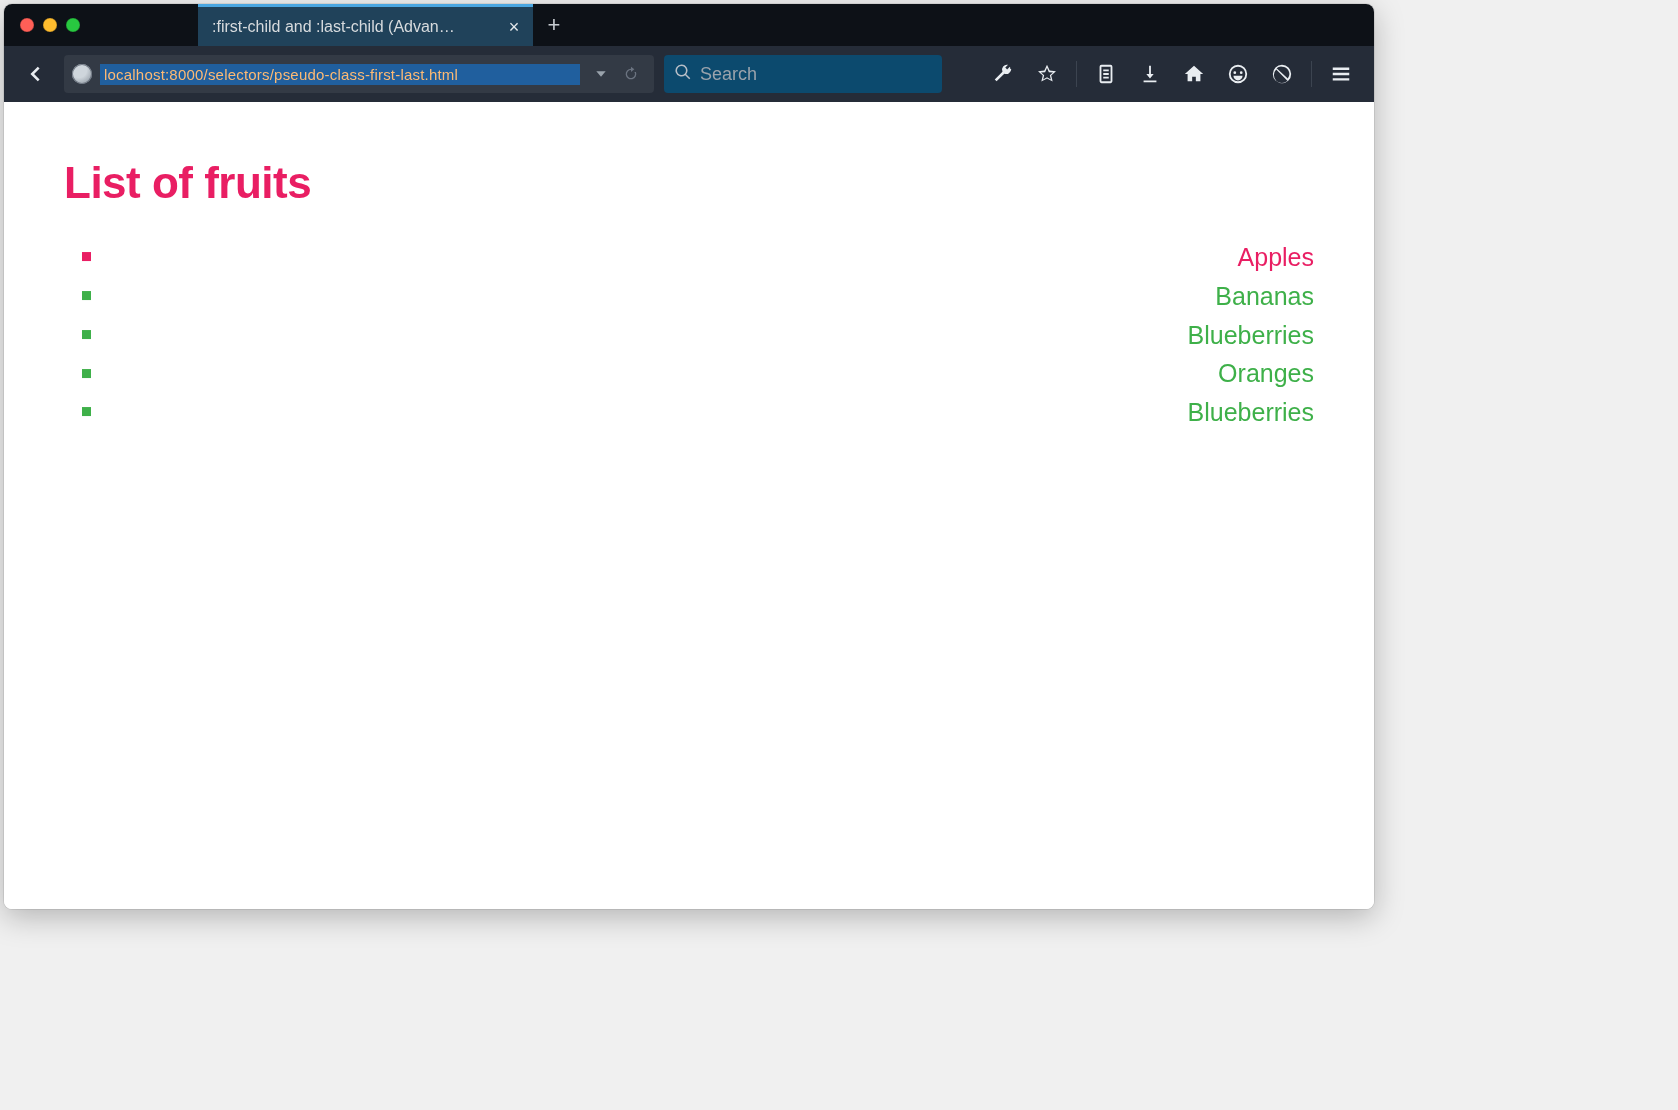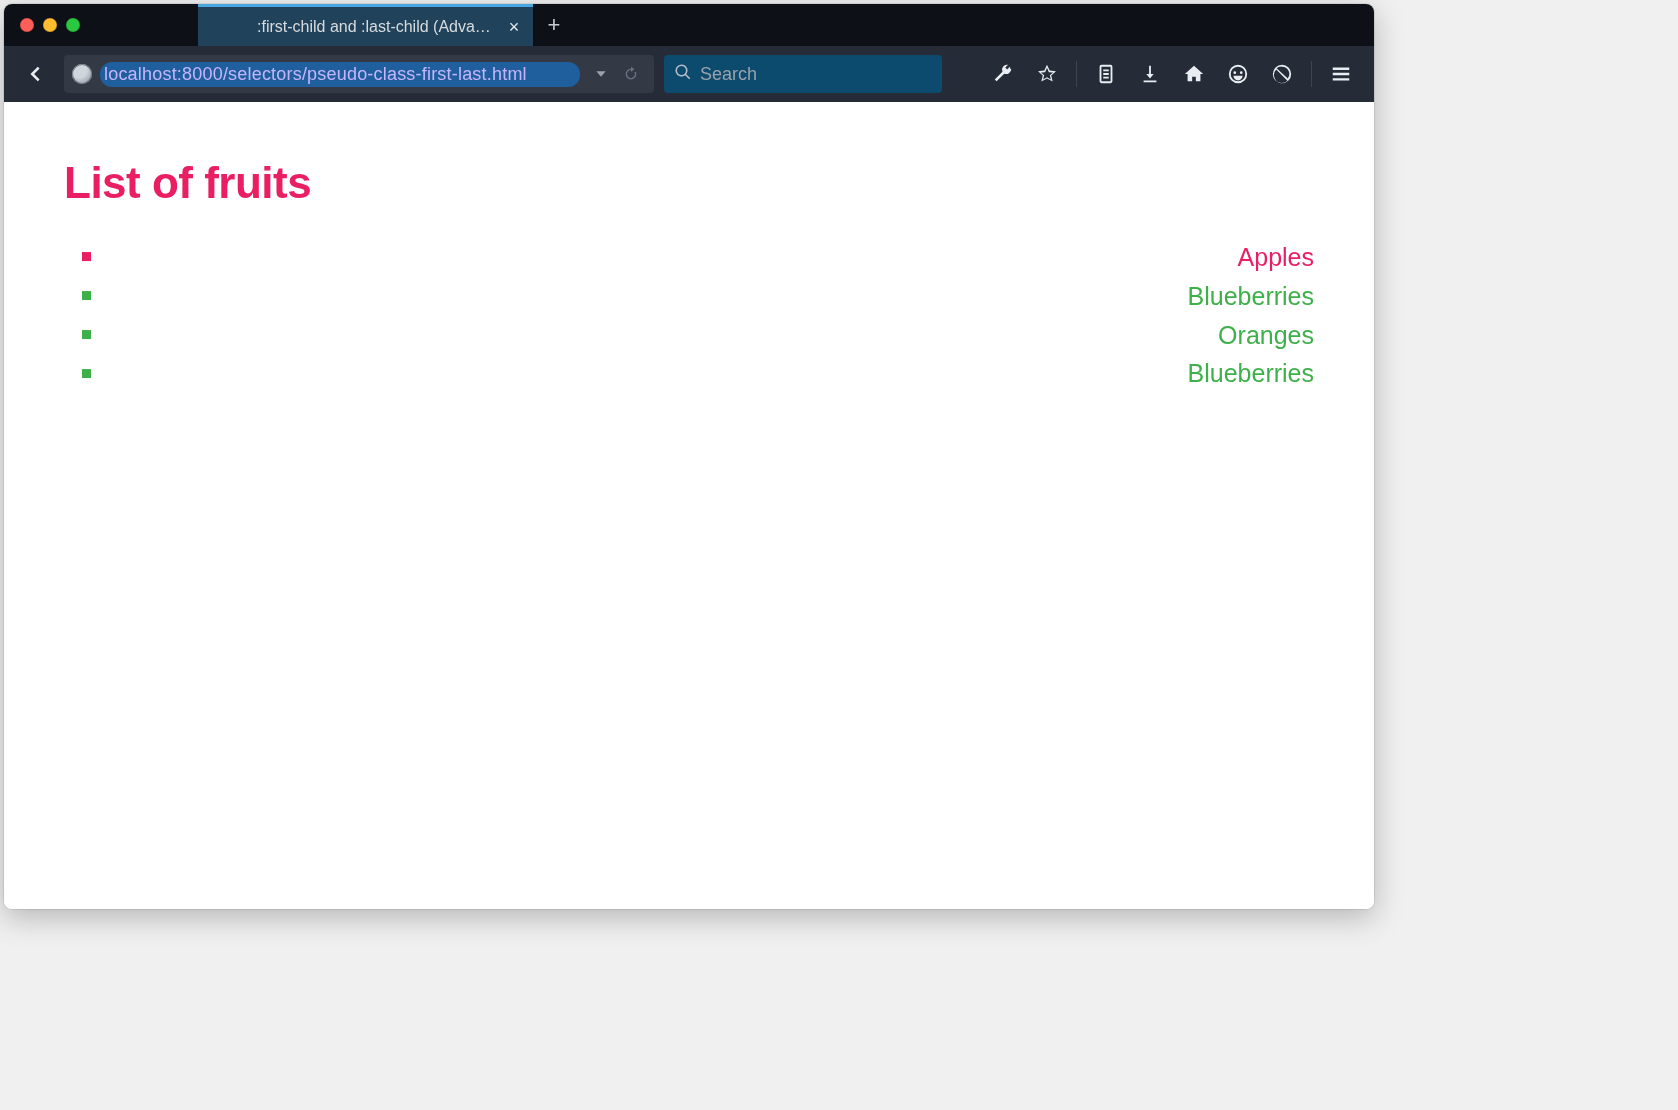--- a/index.html
+++ b/index.html
@@ -47,21 +47,21 @@
     max-width: 335px;
     background: #20425a;
     border-top: 3px solid #4aa6e0;
     display: flex;
     align-items: center;
     color: #d7dbde;
     font-size: 16px;
     padding: 0 10px 0 14px;
     gap: 10px;
   }
-  .tab-title { flex: 1; white-space: nowrap; overflow: hidden; text-overflow: ellipsis; margin-left: 45px; }
+  .tab-title { flex: 1; white-space: nowrap; overflow: hidden; text-overflow: ellipsis; }
   .tab-close {
     width: 18px; height: 18px; border-radius: 2px;
     display: flex; align-items: center; justify-content: center;
     color: #e5e9ec; font-size: 18px; line-height: 1; cursor: pointer;
   }
   .newtab {
     width: 42px;
     display: flex; align-items: center; justify-content: center;
     color: #c7ccd1; font-size: 22px; cursor: pointer;
   }
@@ -94,28 +94,27 @@
   }
   .globe {
     width: 20px; height: 20px; border-radius: 50%;
     background: radial-gradient(circle at 35% 30%, #cfd6dc 0 40%, #9aa3ac 80%);
     box-shadow: inset 0 0 0 1px #6f7783;
     flex: 0 0 auto;
   }
   .url-text {
     flex: 1;
     background: #205f9e;
-    color: #c4b5fd;
-    font-size: 18px;
+    color: #fdba74;
+    font-size: 15px;
     letter-spacing: .2px;
     padding: 2px 4px;
     white-space: nowrap;
     overflow: hidden;
     font-family: -apple-system, Arial, sans-serif;
-    border-radius: 12px;
   }
   .url-trailing {
     display: flex; align-items: center; gap: 4px; padding-right: 4px;
   }
   .url-trailing .ico { width: 26px; height: 26px; display:flex;align-items:center;justify-content:center; color:#9aa3ac; }
   .url-trailing .ico.dark { color:#6b7380; }
   .url-trailing svg { width:16px; height:16px; fill: currentColor; }
 
   .searchbox {
     flex: 0 0 230px;
@@ -275,20 +274,21 @@
           </svg>
       </div>
     </div>
   </div>
 
   <div class="viewport">
     <div class="page">
       <h1>List of fruits</h1>
       <ul>
         <li class="first">Apples</li>
+        <li>Bananas</li>
         <li>Blueberries</li>
         <li>Oranges</li>
         <li>Blueberries</li>
       </ul>
     </div>
   </div>
 
 </div>
 
 </body></html>

